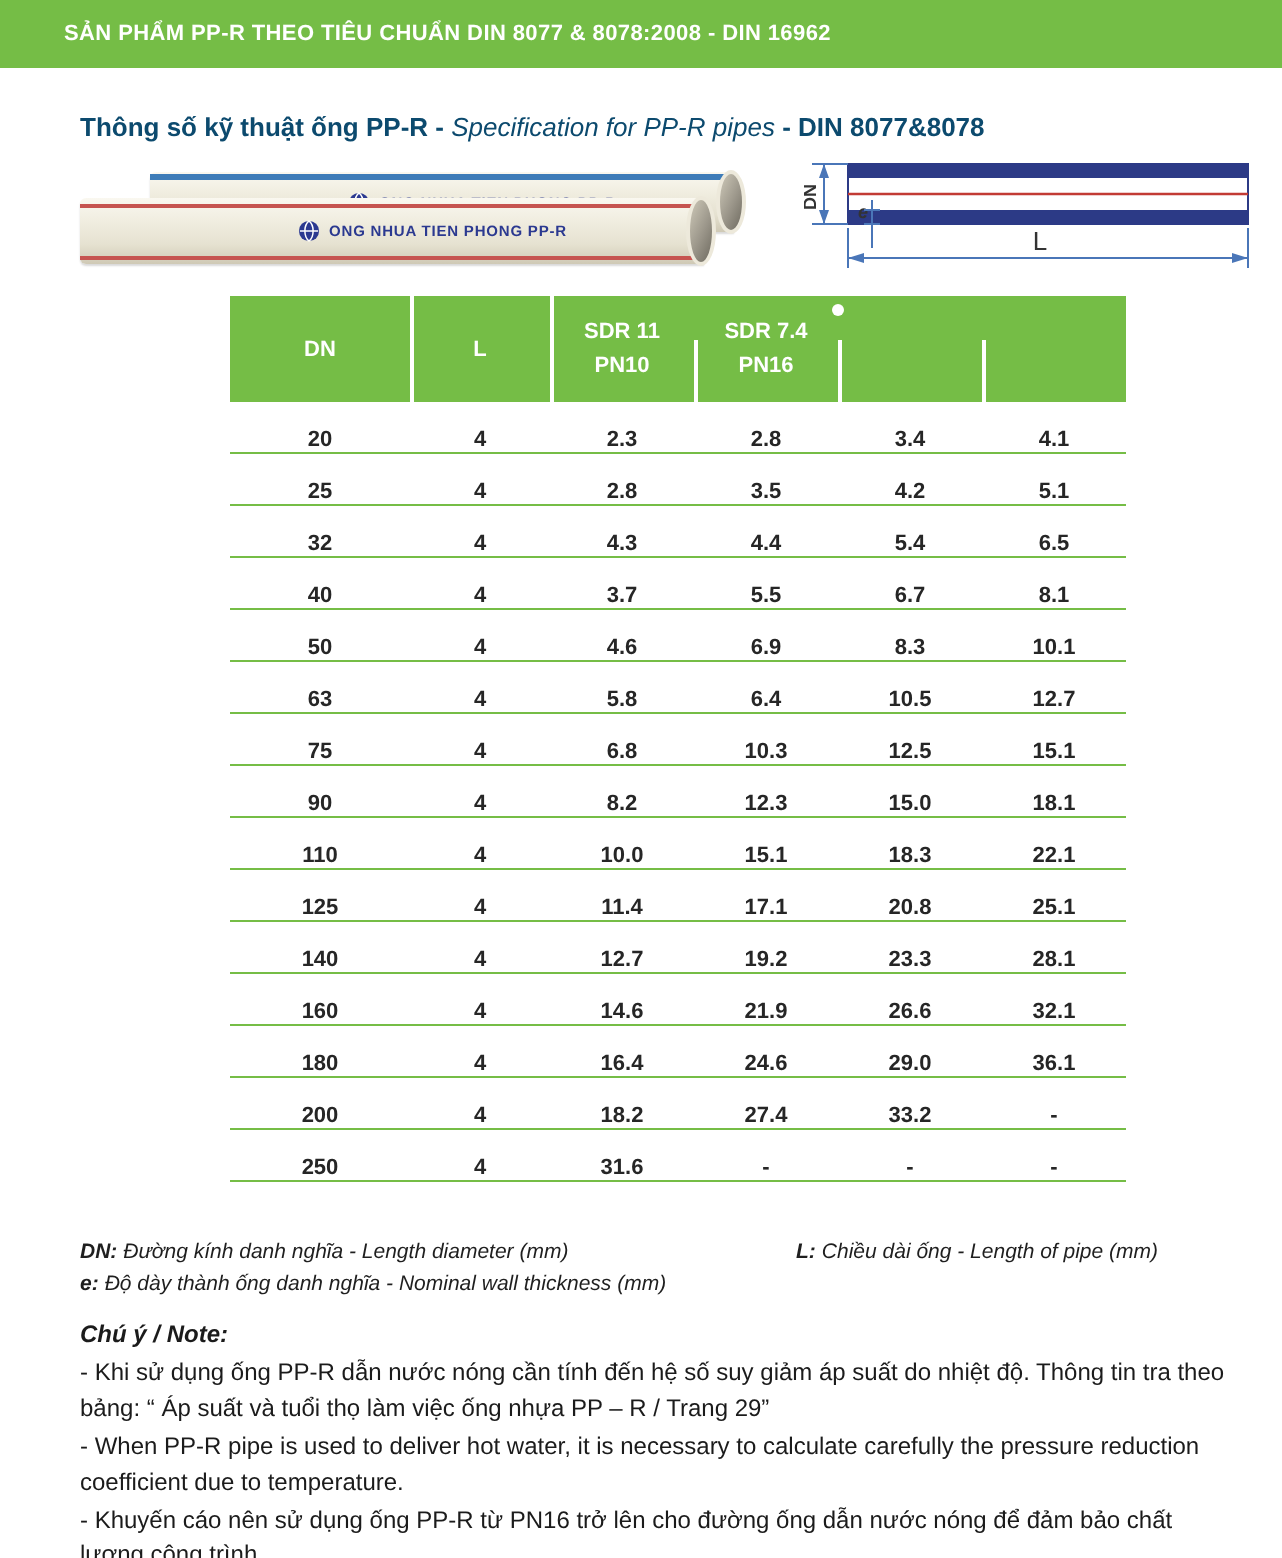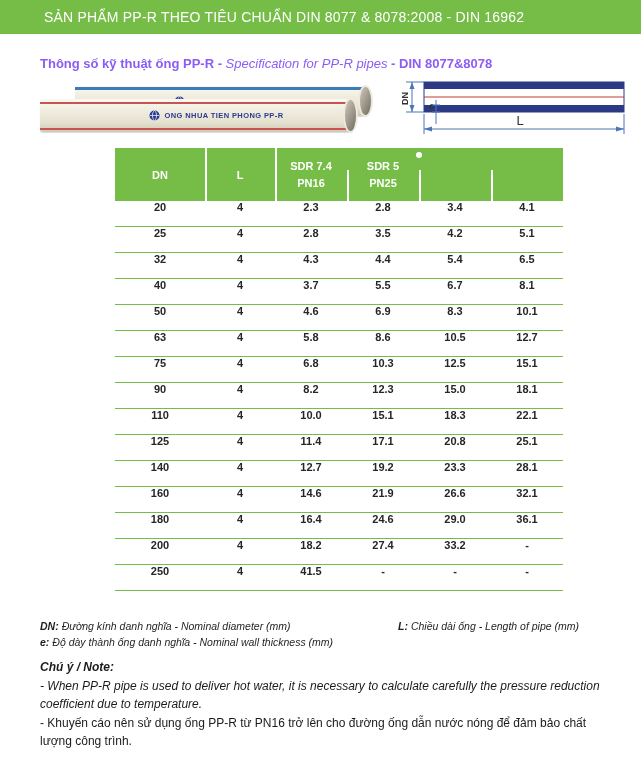--- a/index.html
+++ b/index.html
@@ -15,24 +15,24 @@
   body{
     width:641px;height:779px;position:relative;overflow:hidden;
     font-family:"Liberation Sans", sans-serif;color:var(--ink);
   }
   
   .header-bar{
     position:absolute;left:0;top:0;width:641px;height:34px;
     background:var(--green);display:flex;align-items:center;
   }
   .header-bar .title{
-    margin-left:44px;color:#fff;font-weight:normal;font-size:14px;letter-spacing:.2px;
-  }
-  
-  .subtitle{position:absolute;left:40px;top:56px;font-size:13px;color:#8b5cf6;}
+    margin-left:32px;color:#fff;font-weight:bold;font-size:11px;letter-spacing:.2px;
+  }
+  
+  .subtitle{position:absolute;left:40px;top:56px;font-size:13px;color:#0c4a6e;}
   .subtitle .b{font-weight:bold;}
   .subtitle .i{font-style:italic;}
   
   .pipes{position:absolute;left:0;top:84px;width:400px;height:62px;}
   .pipe{
     position:absolute;height:30px;
     background:linear-gradient(180deg,#FAF8F0 0%,#F0EDE0 35%,#E6E2D1 70%,#CFC9B5 100%);
     border-radius:3px 0 0 3px;
     box-shadow:0 1px 1px rgba(0,0,0,.15);
     display:flex;align-items:center;justify-content:center;gap:5px;padding-left:40px;
@@ -60,37 +60,37 @@
   .t-hdr .cell{
     display:flex;flex-direction:column;justify-content:center;align-items:center;
     color:#fff;font-weight:bold;font-size:11px;gap:5px;
   }
   .hdr-div{position:absolute;width:1.5px;background:#fff;}
   .hdr-div.full{top:0;bottom:0;}
   .hdr-div.half{top:22px;bottom:0;}
   .hdr-dot{position:absolute;top:4px;width:6px;height:6px;border-radius:50%;background:#fff;}
   .col0{width:90px;}.col1{width:70px;}.col2,.col3,.col4,.col5{width:72px;}
   .t-body .t-row{
-    display:flex;height:26px;align-items:flex-start;border-bottom:1px solid var(--green);
+    display:flex;height:26px;align-items:flex-end;border-bottom:1px solid var(--green);
   }
   .t-body .cell{
     text-align:center;font-size:11px;font-weight:bold;color:#262626;
   }
   
   .legend{position:absolute;left:40px;top:618px;width:580px;font-size:10.5px;
     font-style:italic;color:#1f1f1f;line-height:1.55;}
   .legend .col-left{position:absolute;left:0;top:0;width:350px;}
   .legend .col-right{position:absolute;left:358px;top:0;width:222px;}
   .legend .term{font-weight:bold;margin-right:3px;}
   
   .notes{position:absolute;left:40px;top:659px;width:580px;font-size:12px;
     color:#1b1b1b;line-height:1.45;}
   .notes .notes-title{font-weight:bold;font-style:italic;margin-bottom:2px;}
   .note-item{margin-bottom:2px;}
-  .note-item[data-style="italic"]{font-style:italic;}
+  .note-item[data-style="italic"]{}
 </style>
 </head>
 <body>
 
 <div class="header-bar">
   <span class="title">SẢN PHẨM PP-R THEO TIÊU CHUẨN DIN 8077 &amp; 8078:2008 - DIN 16962</span>
 </div>
 
 <div class="subtitle">
   <span class="b">Thông số kỹ thuật ống PP-R</span><span class="b"> - </span><span class="i">Specification for PP-R pipes</span><span class="b"> - </span><span class="b">DIN 8077&amp;8078</span>
@@ -146,27 +146,27 @@
 </svg>
 
 <div class="spec-table">
   <div class="t-hdr">
     <div class="cell col0">
       <span>DN</span>
     </div>
     <div class="cell col1">
       <span>L</span>
     </div>
+    <div class="cell col2">
+      <span>SDR 11</span>
+      <span>PN10</span>
+    </div>
     <div class="cell col3">
       <span>SDR 7.4</span>
       <span>PN16</span>
-    </div>
-    <div class="cell col5">
-      <span>SDR 5</span>
-      <span>PN25</span>
     </div>
     <span class="hdr-div full" style="left:90px"></span>
     <span class="hdr-div full" style="left:160px"></span>
     <span class="hdr-div half" style="left:232px"></span>
     <span class="hdr-div half" style="left:304px"></span>
     <span class="hdr-div half" style="left:376px"></span>
     <span class="hdr-dot" style="left:301px"></span>
   </div>
   <div class="t-body">
       <div class="t-row">
@@ -206,21 +206,21 @@
         <div class="cell col1">4</div>
         <div class="cell col2">4.6</div>
         <div class="cell col3">6.9</div>
         <div class="cell col4">8.3</div>
         <div class="cell col5">10.1</div>
       </div>
       <div class="t-row">
         <div class="cell col0">63</div>
         <div class="cell col1">4</div>
         <div class="cell col2">5.8</div>
-        <div class="cell col3">8.6</div>
+        <div class="cell col3">6.4</div>
         <div class="cell col4">10.5</div>
         <div class="cell col5">12.7</div>
       </div>
       <div class="t-row">
         <div class="cell col0">75</div>
         <div class="cell col1">4</div>
         <div class="cell col2">6.8</div>
         <div class="cell col3">10.3</div>
         <div class="cell col4">12.5</div>
         <div class="cell col5">15.1</div>
@@ -277,35 +277,36 @@
         <div class="cell col0">200</div>
         <div class="cell col1">4</div>
         <div class="cell col2">18.2</div>
         <div class="cell col3">27.4</div>
         <div class="cell col4">33.2</div>
         <div class="cell col5">-</div>
       </div>
       <div class="t-row">
         <div class="cell col0">250</div>
         <div class="cell col1">4</div>
-        <div class="cell col2">41.5</div>
+        <div class="cell col2">31.6</div>
         <div class="cell col3">-</div>
         <div class="cell col4">-</div>
         <div class="cell col5">-</div>
       </div>
     </div>
 </div>
 
 <div class="legend">
   <div class="col-left">
-    <div><span class="term">DN:</span><span>Đường kính danh nghĩa - Nominal diameter (mm)</span></div>
+    <div><span class="term">DN:</span><span>Đường kính danh nghĩa - Length diameter (mm)</span></div>
     <div><span class="term">e:</span><span>Độ dày thành ống danh nghĩa - Nominal wall thickness (mm)</span></div>
   </div>
   <div class="col-right">
     <div><span class="term">L:</span><span>Chiều dài ống - Length of pipe (mm)</span></div>
   </div>
 </div>
 
 <div class="notes">
   <div class="notes-title">Chú ý / Note:</div>
+  <div class="note-item" data-style="normal">- Khi sử dụng ống PP-R dẫn nước nóng cần tính đến hệ số suy giảm áp suất do nhiệt độ. Thông tin tra theo bảng: “ Áp suất và tuổi thọ làm việc ống nhựa PP – R / Trang 29”</div>
   <div class="note-item" data-style="italic">- When PP-R pipe is used to deliver hot water, it is necessary to calculate carefully the pressure reduction coefficient due to temperature.</div>
   <div class="note-item" data-style="normal">- Khuyến cáo nên sử dụng ống PP-R từ PN16 trở lên cho đường ống dẫn nước nóng để đảm bảo chất lượng công trình.</div>
 </div>
 
 </body></html>

